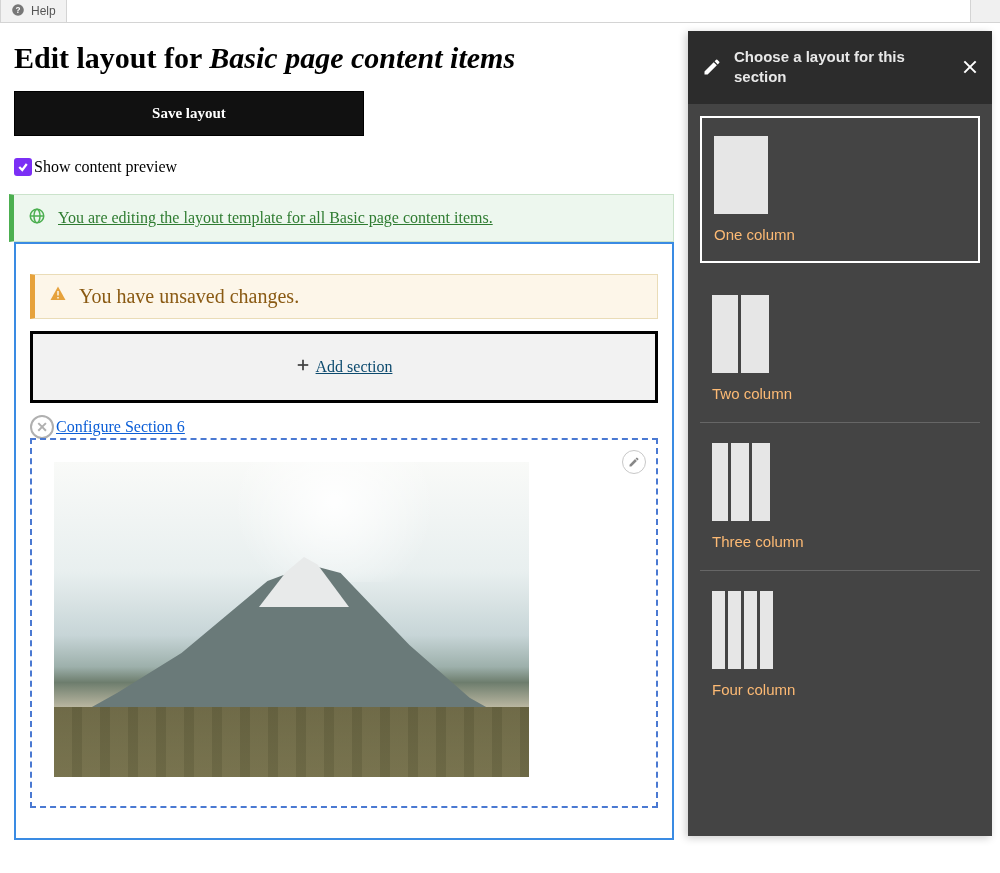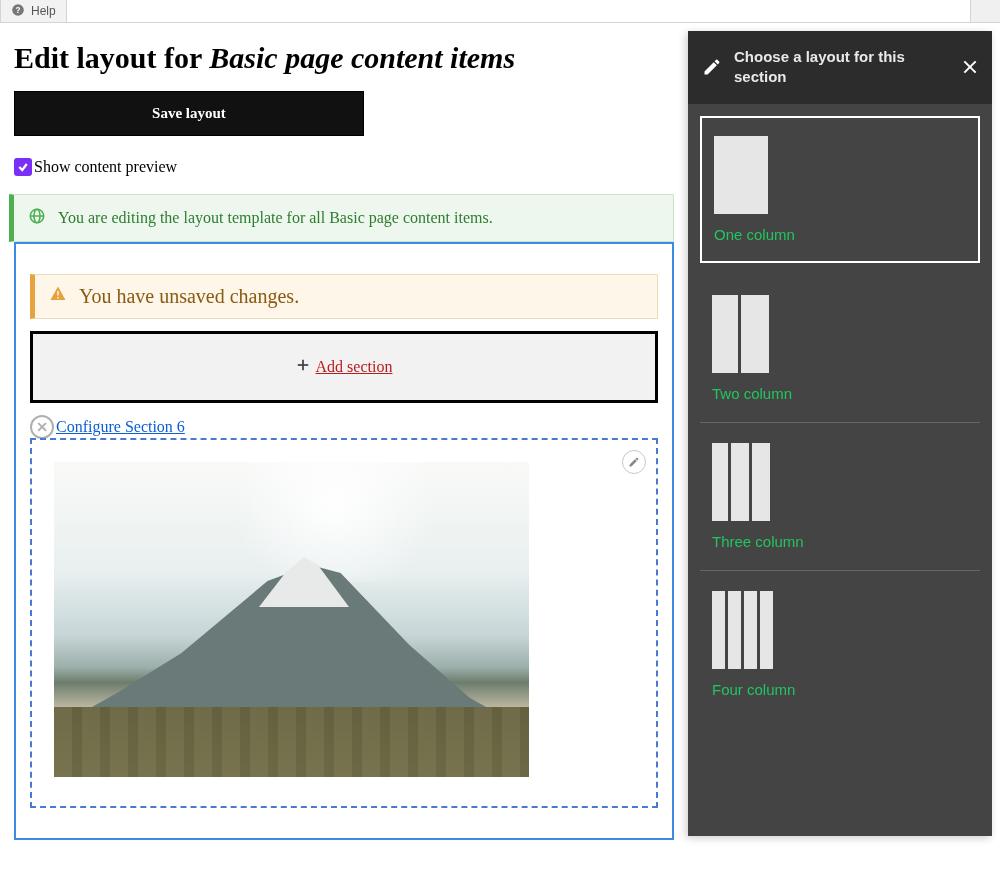--- a/index.html
+++ b/index.html
@@ -94,20 +94,21 @@
     margin-left: -5px;
     background: #edf7ee;
     border: 1px solid #cbe3cb;
     border-left: 5px solid #4caf50;
     padding: 12px 14px;
     display: flex;
     align-items: center;
     gap: 12px;
     color: #2f7c31;
     font-size: 16px;
+    text-decoration: underline;
   }
   .status-msg svg { width: 18px; height: 18px; fill: #4caf50; }
 
   
   .builder {
     margin-top: 0;
     border: 2px solid #3a8be3;
     padding: 30px 14px 30px 14px;
   }
 
@@ -130,21 +131,21 @@
     border: 3px solid #000;
     background: #f2f2f2;
     padding: 24px;
     text-align: center;
     font-size: 16px;
   }
   .add-section-inner {
     display: inline-flex;
     align-items: flex-start;
     gap: 6px;
-    color: #b91c1c;
+    color: #0c4a6e;
     text-decoration: underline;
     cursor: pointer;
   }
   .add-section-inner svg { width: 14px; height: 14px; fill: #444; }
 
   .section-row {
     margin-top: 12px;
     display: flex;
     align-items: center;
     gap: 2px;
@@ -276,21 +277,21 @@
   }
   .layout-opt:not(.selected) { padding-left: 12px; padding-right: 0; }
   .layout-icon {
     display: flex;
     gap: 3px;
     height: 78px;
     margin-bottom: 12px;
   }
   .layout-icon .col { background: #e6e6e6; height: 100%; }
   .layout-label {
-    color: #22c55e;
+    color: #fdba74;
     font-size: 15px;
   }
 
   
   .ic1 .col { width: 54px; }
   .ic2 .col:nth-child(1) { width: 26px; }
   .ic2 .col:nth-child(2) { width: 28px; }
   .ic3 .col { width: 18px; }
   .ic3 .col:first-child { width: 16px; }
   .ic4 .col { width: 13px; }

